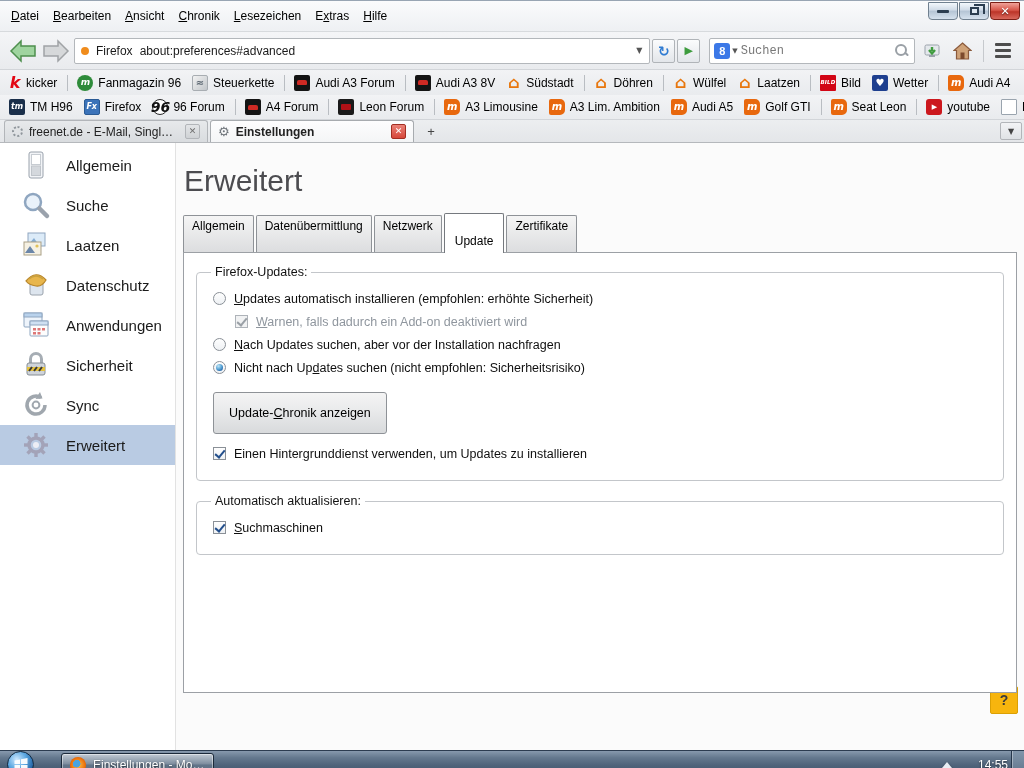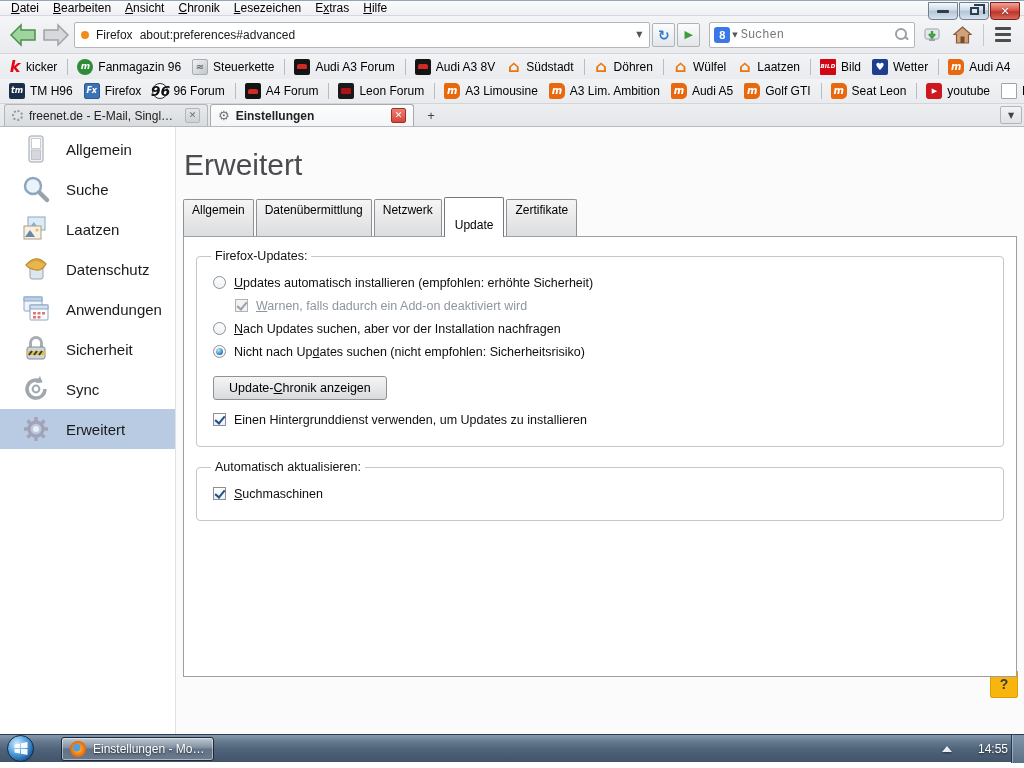--- a/index.html
+++ b/index.html
@@ -1,21 +1,21 @@
 <!DOCTYPE html>
 <html><head>
 <meta charset="utf-8">
 <style>
   * { margin:0; padding:0; box-sizing:border-box; }
   body { font-family:"Liberation Sans", sans-serif; background:#fff; }
   .screen { position:relative; width:1024px; height:768px; overflow:hidden; background:#fff; border:0; }
   .sym { font-family:"DejaVu Sans", sans-serif; }
 
   
-  .menubar { height:16px; background:linear-gradient(#fafbfc,#eef0f3); border-top:1px solid #98a5b3; border-bottom:1px solid #d7dadd; display:flex; align-items:center; padding:0 4px; }
+  .menubar { height:32px; background:linear-gradient(#fafbfc,#eef0f3); border-top:1px solid #98a5b3; border-bottom:1px solid #d7dadd; display:flex; align-items:center; padding:0 4px; }
   .menu-item { font-size:12px; color:#000; padding:2px 7px; cursor:default; }
   .ak { text-decoration:underline; }
   .win-controls { margin-left:auto; display:flex; gap:1px; align-self:flex-start; margin-top:1px; }
   .win-btn { width:30px; height:18px; border:1px solid #70808f; border-radius:0 0 4px 4px; background:linear-gradient(#f3f8fc,#cfdae6 45%,#b4c4d4 50%,#d6e2ee); display:flex; align-items:center; justify-content:center; }
   .win-btn.close { background:linear-gradient(#f0a299,#d6574a 45%,#bc3528 55%,#d8685c); border-color:#7c1f16; }
   .glyph-min { width:12px; height:3px; background:#2c3e50; border-radius:1px; }
   .glyph-restore { width:9px; height:8px; border:2px solid #2c3e50; position:relative; background:#dfe9f2; }
   .glyph-restore::before { content:""; position:absolute; left:2px; top:-5px; width:9px; height:8px; border:2px solid #2c3e50; border-bottom:none; border-left:none; }
   .glyph-x { color:#fff; font-size:11px; font-weight:bold; text-shadow:0 1px 1px rgba(0,0,0,.5); line-height:1; }
 
@@ -102,21 +102,21 @@
   legend { font-size:12.5px; color:#111; padding:0 4px; margin-left:2px; }
   .opt { display:flex; margin:9px 0 9px 4px; font-size:12.5px; color:#0f0f0f; }
   .opt.sub { margin-left:26px; }
   .opt.disabled .lbl-wrap { color:#8f969e; }
   .ctrl { display:inline-block; width:13px; height:13px; border:1px solid #8a9097; background:linear-gradient(#fefefe,#eef1f4); position:relative; margin-right:8px; flex:none; }
   .radio { border-radius:50%; }
   .radio.on::after { content:""; position:absolute; inset:2px; border-radius:50%; background:radial-gradient(circle at 35% 30%, #bfe4f5, #5ea8d8 45%, #2465a8 80%); }
   .checkbox.on::after { content:""; position:absolute; left:3px; top:0px; width:4px; height:8px; border:solid #234f8c; border-width:0 2px 2px 0; transform:rotate(40deg); }
   .checkbox.disabled { background:#f1f2f3; border-color:#aeb3b9; }
   .checkbox.disabled::after { border-color:#9aa0a6; }
-  .btn { display:inline-block; font-family:"Liberation Sans",sans-serif; font-size:12.5px; color:#000; padding:4px 15px; border:1px solid #8e9297; border-radius:3px; background:linear-gradient(#f4f4f4,#e9eaeb 45%,#d8dadc); margin:8px 0 4px 4px; }
+  .btn { display:inline-block; font-family:"Liberation Sans",sans-serif; font-size:12.5px; color:#000; padding:13px 15px; border:1px solid #8e9297; border-radius:3px; background:linear-gradient(#f4f4f4,#e9eaeb 45%,#d8dadc); margin:8px 0 4px 4px; }
   .help-btn { position:absolute; right:6px; bottom:36px; width:28px; height:28px; background:#f7b50e; border:1px solid #dba004; border-radius:2px; color:#3a3a3a; font-size:14px; font-weight:bold; display:flex; align-items:center; justify-content:center; }
 
   
   .taskbar { height:28px; background:linear-gradient(#8799ad,#64788e 25%,#4e6279 55%,#42546a); border-top:1px solid #2c3c50; display:flex; align-items:center; position:relative; }
   .orb { width:27px; height:27px; border-radius:50%; margin-left:7px; background:radial-gradient(circle at 35% 30%, #cfe9ff, #5aa6e0 40%, #1e5d9e 75%, #0d3b6e); border:1px solid #122a42; display:flex; align-items:center; justify-content:center; flex:none; }
   .task-btn { margin-left:27px; width:153px; height:24px; border:1px solid #1c2a3a; border-radius:3px; box-shadow:inset 0 0 0 1px rgba(255,255,255,.45); background:linear-gradient(rgba(255,255,255,.55),rgba(255,255,255,.25) 45%,rgba(255,255,255,.1) 50%,rgba(255,255,255,.22)); display:flex; align-items:center; padding:0 8px; }
   .task-fficon { width:16px; height:16px; border-radius:50%; background:radial-gradient(circle at 42% 42%, #4aa3df 0 28%, transparent 30%), radial-gradient(#ffc24a, #e66000 75%); margin-right:7px; flex:none; }
   .task-label { color:#fff; font-size:12px; text-shadow:0 1px 2px rgba(0,0,0,.7); white-space:nowrap; overflow:hidden; text-overflow:ellipsis; }
   .tray { position:absolute; right:16px; top:0; height:28px; display:flex; align-items:center; gap:26px; }
   .tray-arrow { width:0; height:0; border-left:5px solid transparent; border-right:5px solid transparent; border-bottom:6px solid #e8eef4; filter:drop-shadow(0 1px 1px rgba(0,0,0,.5)); }

